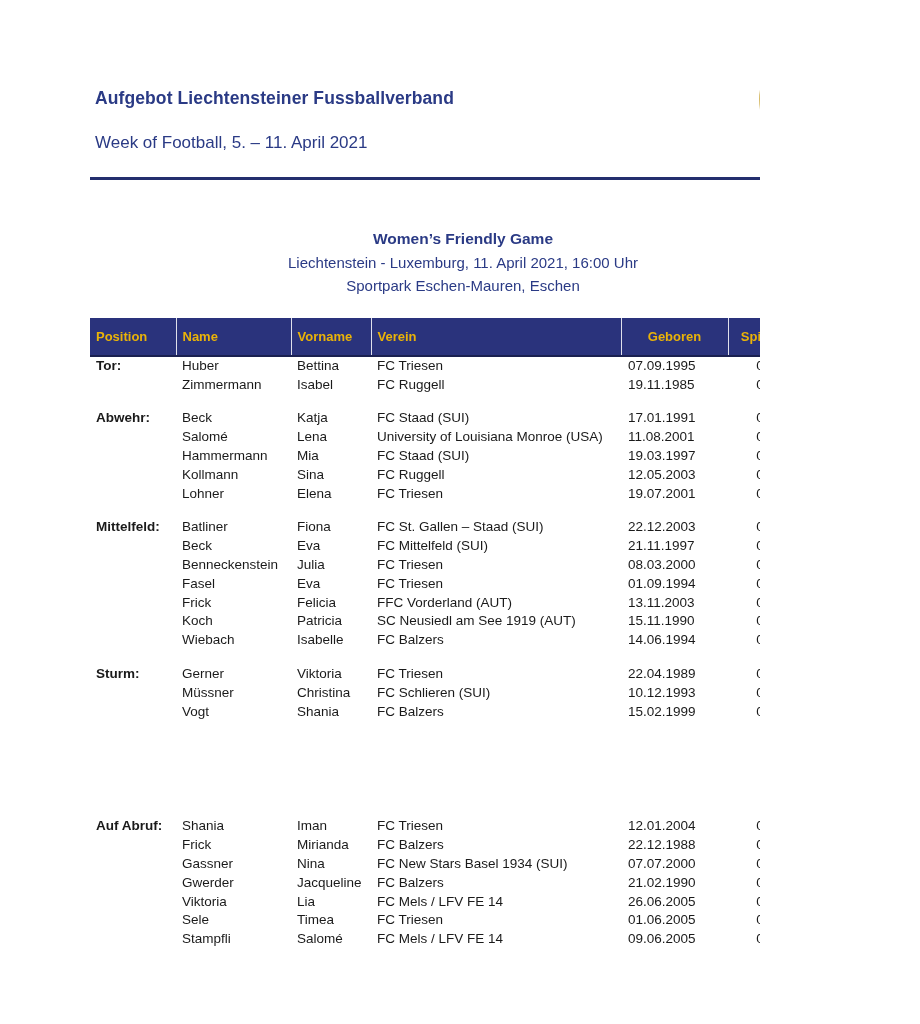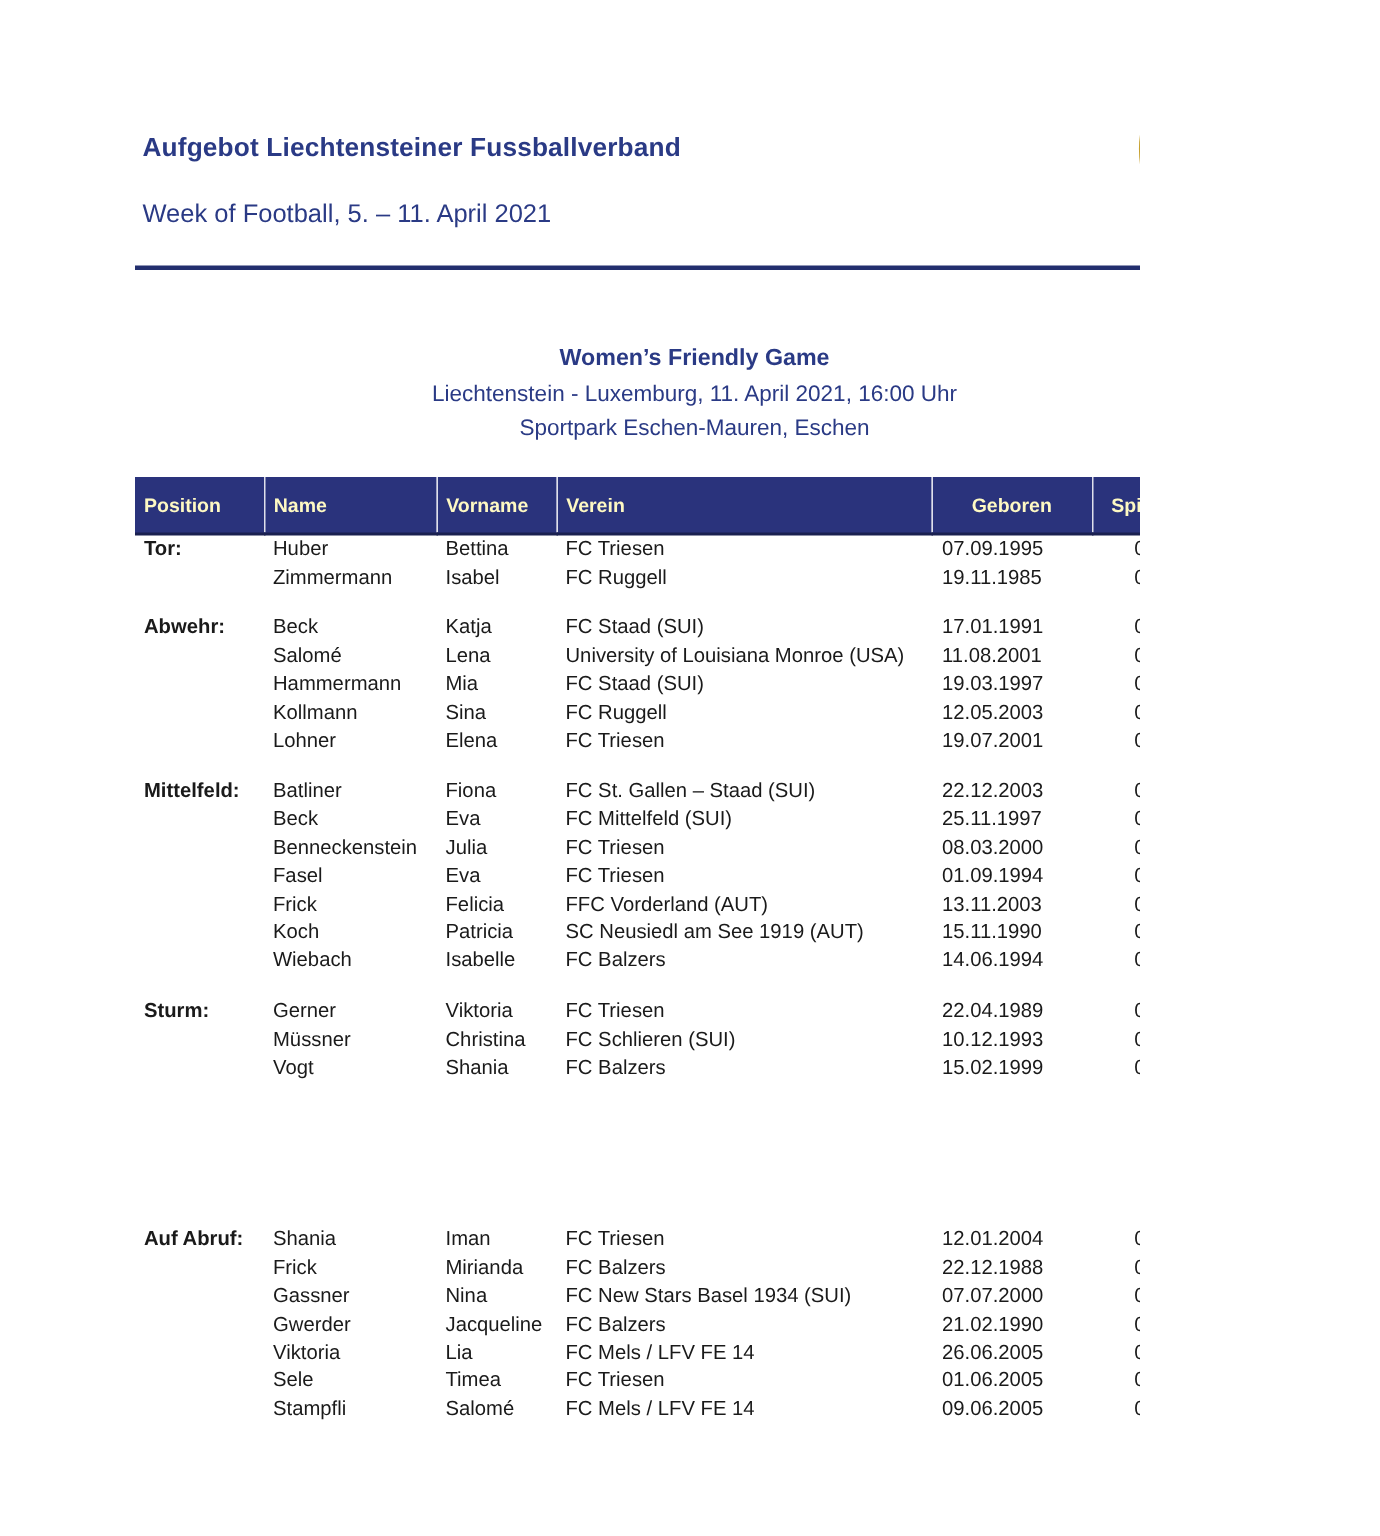--- a/index.html
+++ b/index.html
@@ -41,21 +41,21 @@
     text-align:center;color:var(--navy);
     font-size:15px;line-height:23.5px;margin-top:20px;
   }
   .match .match-title{font-weight:bold;font-size:15.5px;}
   table.squad{
     position:absolute;left:90px;top:318px;width:758px;
     border-collapse:collapse;table-layout:fixed;
     color:var(--ink);font-size:13.5px;
   }
   table.squad thead th{
-    background:var(--hdr-bg);color:#fef9c3;font-weight:bold;
+    background:var(--hdr-bg);color:#eab308;font-weight:bold;
     height:38px;vertical-align:middle;text-align:left;
     padding:0 0 0 6px;font-size:13px;
   }
   table.squad thead th + th{border-left:1px solid rgba(255,255,255,.85);}
   table.squad thead th.center{text-align:center;padding:0;}
   table.squad thead tr{border-bottom:2px solid var(--hdr-underline);}
   table.squad tbody td{
     height:18.8px;vertical-align:middle;
     padding:0 0 0 6px;white-space:nowrap;overflow:hidden;
   }
@@ -207,21 +207,21 @@
           <td>FC St. Gallen – Staad (SUI)</td>
           <td class="date">22.12.2003</td>
           <td class="num">0</td>
           <td class="num">0</td>
         </tr>
         <tr>
           <td class="pos"></td>
           <td>Beck</td>
           <td>Eva</td>
           <td>FC Mittelfeld (SUI)</td>
-          <td class="date">25.11.1997</td>
+          <td class="date">21.11.1997</td>
           <td class="num">0</td>
           <td class="num">0</td>
         </tr>
         <tr>
           <td class="pos"></td>
           <td>Benneckenstein</td>
           <td>Julia</td>
           <td>FC Triesen</td>
           <td class="date">08.03.2000</td>
           <td class="num">0</td>

